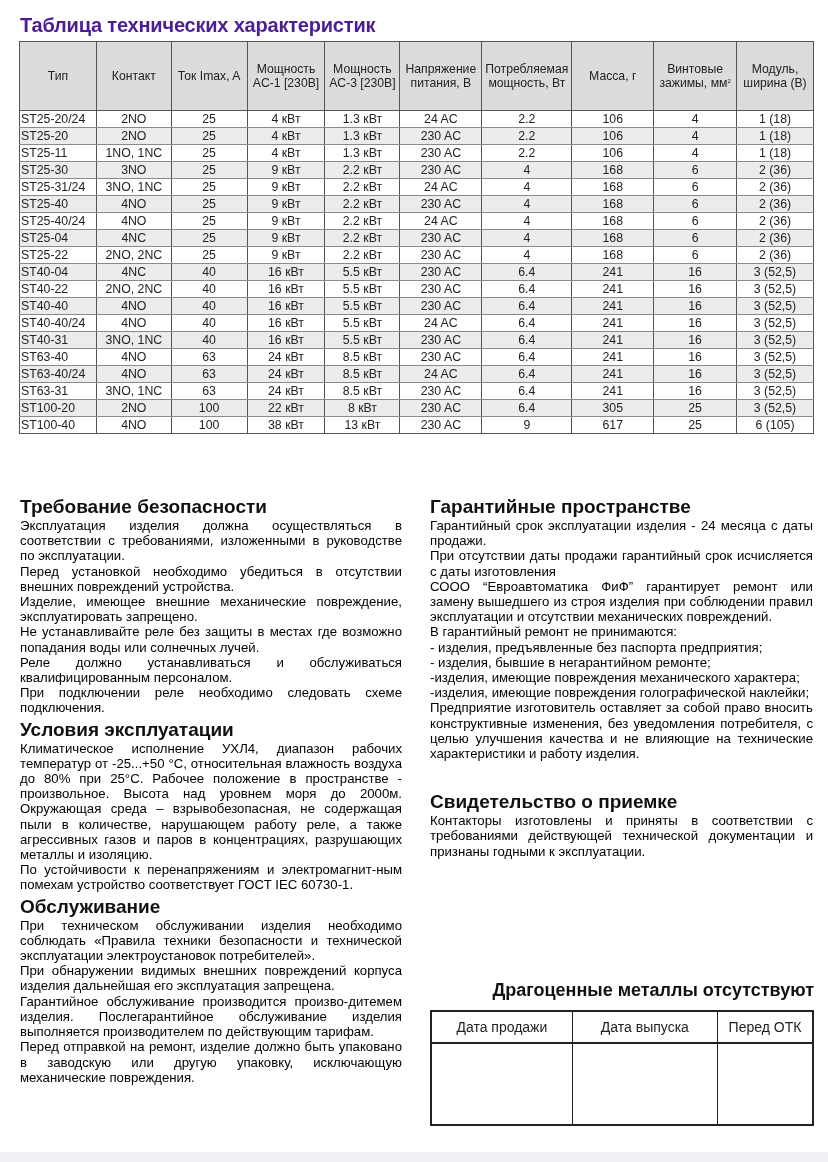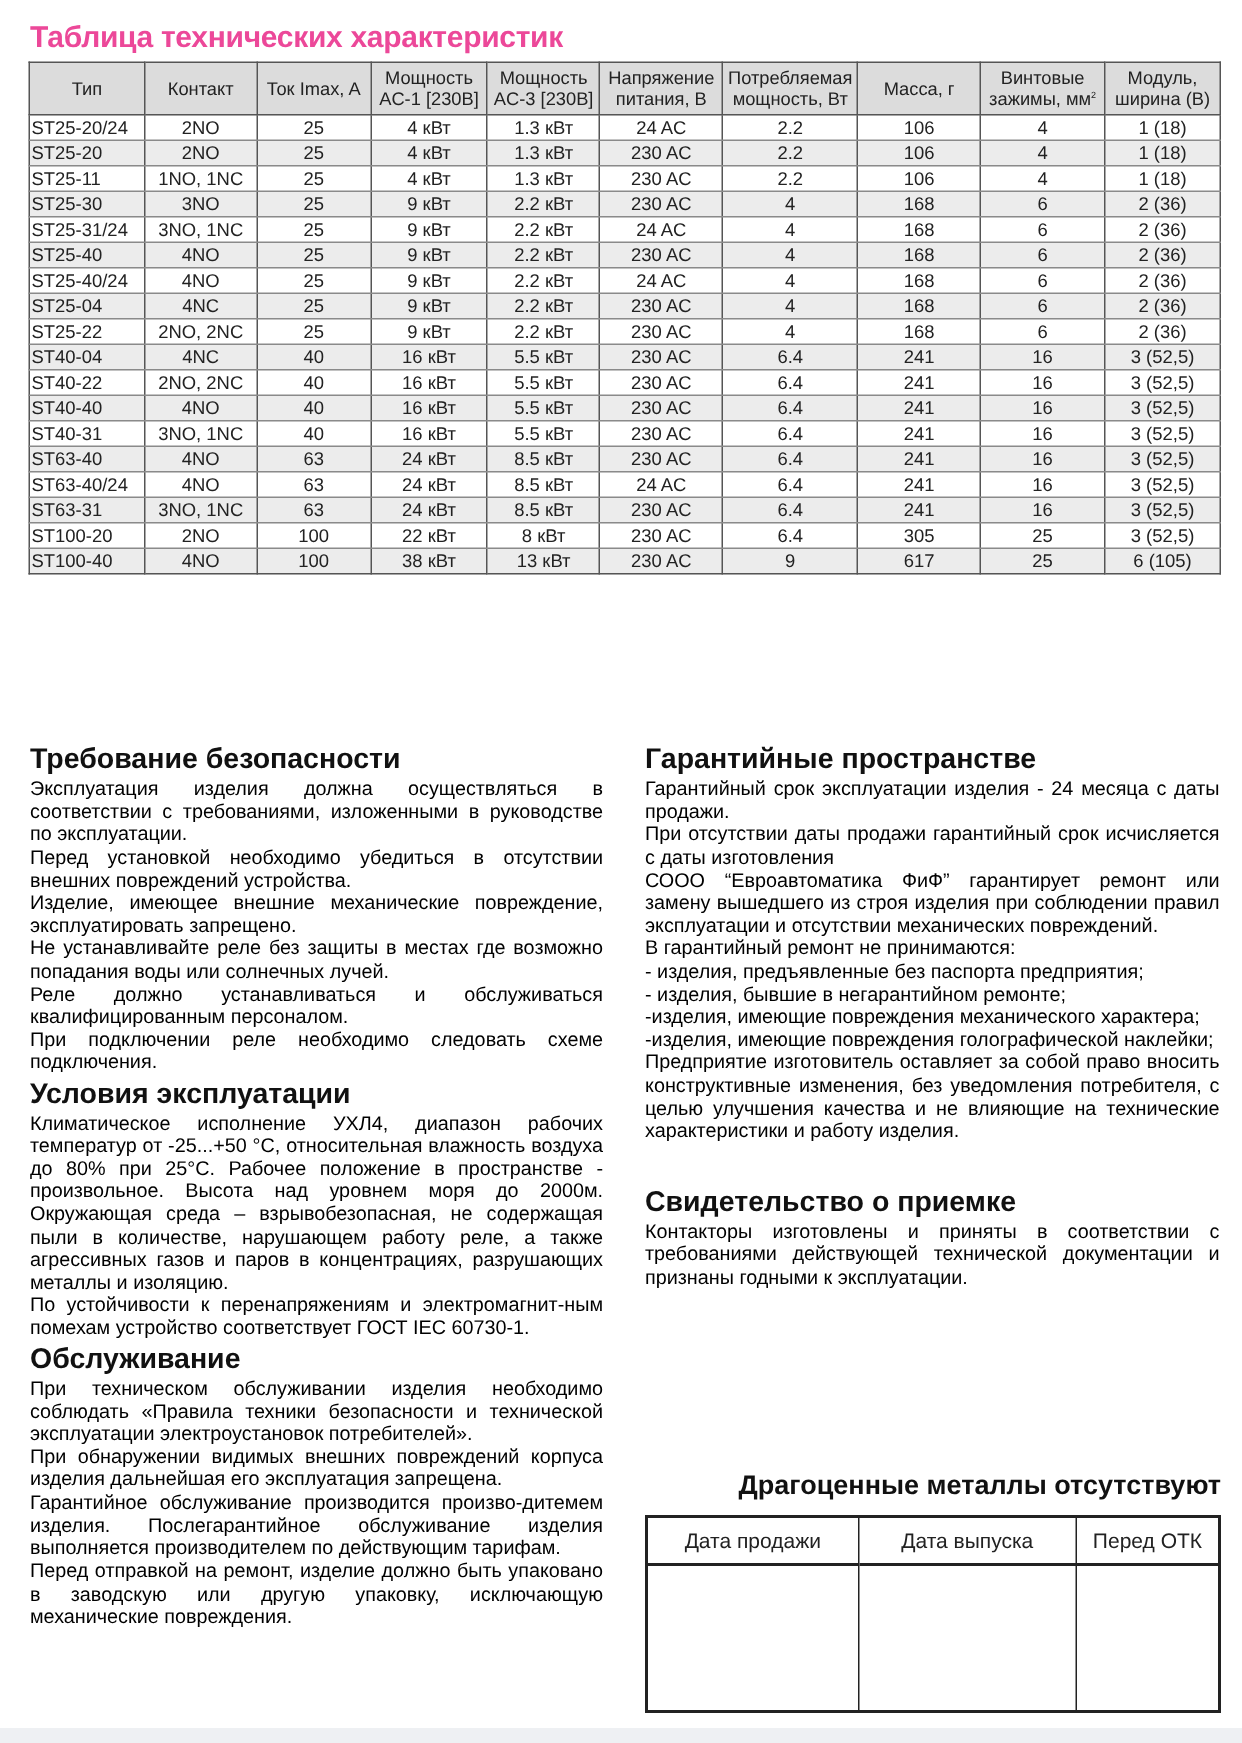--- a/index.html
+++ b/index.html
@@ -4,32 +4,32 @@
 <style>
   html, body { margin: 0; padding: 0; }
   body {
     width: 828px; height: 1162px; overflow: hidden;
     background: #ffffff; color: #1a1a1a;
     font-family: "Liberation Sans", sans-serif;
     position: relative;
   }
   .title {
     position: absolute; left: 20px; top: 14px;
-    font-size: 20px; font-weight: bold; color: #ec4899;
+    font-size: 20px; font-weight: bold; color: #4c1d95;
     letter-spacing: -0.2px;
   }
   table.spec {
     position: absolute; left: 19px; top: 41px;
     width: 795px; border-collapse: collapse;
     font-size: 12.3px;
   }
   table.spec th {
     background: #dcdcdc; font-weight: normal; color: #222;
     border: 1px solid #555; height: 34px; line-height: 14px;
-    padding: 0 1px; text-align: center; font-size: 12.2px;
+    padding: 17px 1px; text-align: center; font-size: 12.2px;
   }
   table.spec td {
     border-left: 1px solid #555; border-right: 1px solid #555;
     border-top: 1px solid #8a8a8a; border-bottom: 1px solid #8a8a8a;
     height: 16px; line-height: 16px; padding: 0; text-align: center;
     color: #222;
   }
   table.spec td.type { text-align: left; padding-left: 1px; }
   table.spec tr:nth-child(even) td { background: #ececec; }
   table.spec tr:nth-child(odd) td { background: #ffffff; }
@@ -46,21 +46,21 @@
   p {
     margin: 0; font-size: 13.2px; line-height: 15.2px; color: #000000;
     text-align: justify; text-align-last: left;
   }
   .sec { margin-bottom: 3px; }
   .metal-title {
     position: absolute; left: 430px; top: 980px; width: 384px;
     text-align: right; font-size: 18px; font-weight: bold; color: #111;
   }
   table.stamp {
-    position: absolute; left: 430px; top: 1010px; width: 384px; height: 132px;
+    position: absolute; left: 430px; top: 1010px; width: 384px; height: 116px;
     border-collapse: collapse; border: 2px solid #222;
   }
   table.stamp th {
     font-weight: normal; font-size: 14px; color: #222; height: 28px;
     border: 1px solid #222; border-bottom: 2px solid #222;
   }
   table.stamp td { border-left: 1px solid #222; border-right: 1px solid #222; }
   .bottom-bar {
     position: absolute; left: 0; top: 1152px; width: 828px; height: 10px;
     background: #eef0f3;
@@ -231,20 +231,32 @@
         <td>16</td>
         <td>3 (52,5)</td>
       </tr>
       <tr>
         <td class="type">ST40-40</td>
         <td>4NO</td>
         <td>40</td>
         <td>16 кВт</td>
         <td>5.5 кВт</td>
         <td>230 AC</td>
+        <td>6.4</td>
+        <td>241</td>
+        <td>16</td>
+        <td>3 (52,5)</td>
+      </tr>
+      <tr>
+        <td class="type">ST40-40/24</td>
+        <td>4NO</td>
+        <td>40</td>
+        <td>16 кВт</td>
+        <td>5.5 кВт</td>
+        <td>24 AC</td>
         <td>6.4</td>
         <td>241</td>
         <td>16</td>
         <td>3 (52,5)</td>
       </tr>
       <tr>
         <td class="type">ST40-31</td>
         <td>3NO, 1NC</td>
         <td>40</td>
         <td>16 кВт</td>

